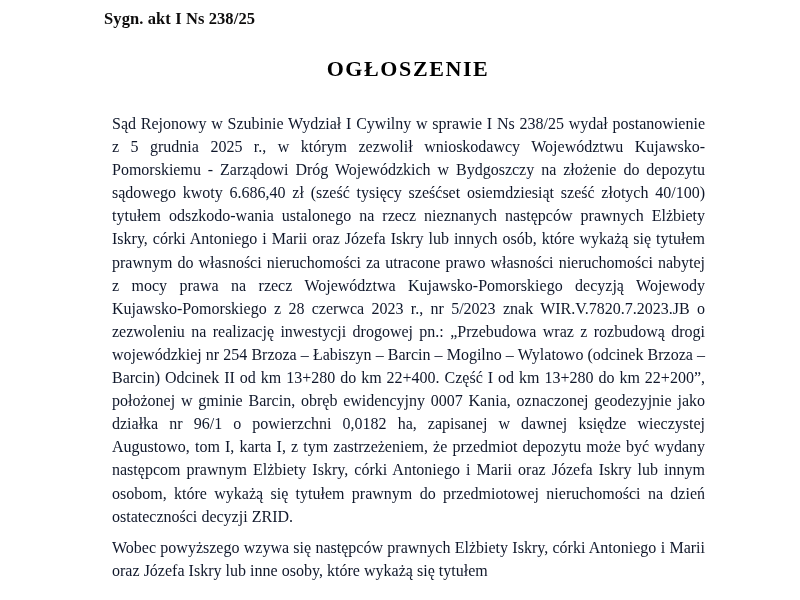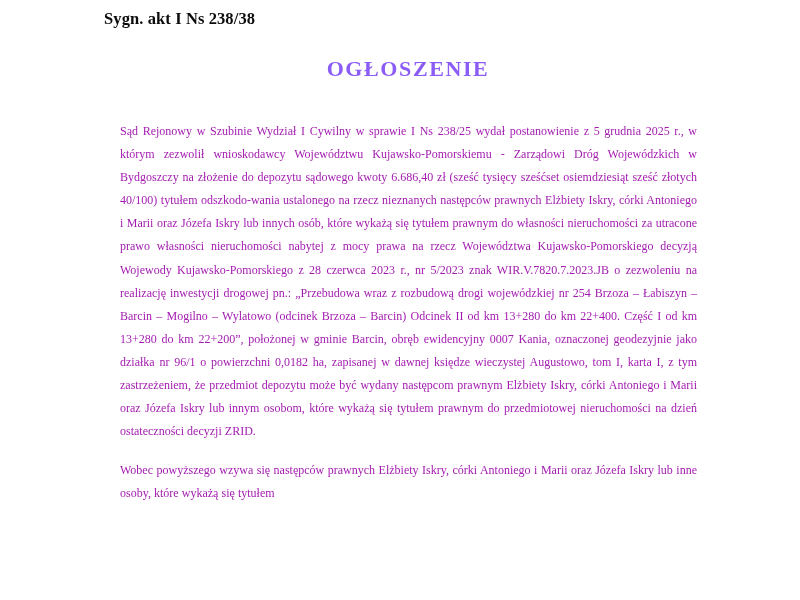--- a/index.html
+++ b/index.html
@@ -42,53 +42,53 @@
   .doc-heading {
     position: absolute;
     left: 104px;
     top: 56px;
     width: 608px;
     text-align: center;
     font-size: 22px;
     font-weight: bold;
     letter-spacing: 1.6px;
     line-height: 26px;
-    color: #8b5cf6;
+    color: #000000;
   }
 
   
   .body-column {
     position: absolute;
     left: 104px;
     top: 104px;
     width: 609px;
   }
 
   .body-paragraph {
-    margin: 16px;
-    font-size: 12px;
+    margin: 8px;
+    font-size: 16px;
     line-height: 23.1px;
     text-align: justify;
     text-justify: inter-word;
-    color: #a21caf;
+    color: #0f172a;
     hyphens: none;
     word-spacing: 0.1px;
   }
 
   .body-paragraph + .body-paragraph {
     margin-top: 0;
     font-family: Liberation Serif, serif;
   }
 </style>
 </head>
 <body>
 
 <div class="page">
 
-  <div class="case-signature">Sygn. akt I Ns 238/38</div>
+  <div class="case-signature">Sygn. akt I Ns 238/25</div>
 
   <div class="doc-heading">OGŁOSZENIE</div>
 
   <div class="body-column">
     <p class="body-paragraph">Sąd Rejonowy w Szubinie Wydział I Cywilny w sprawie I Ns 238/25 wydał postanowienie z 5 grudnia 2025 r., w którym zezwolił wnioskodawcy Województwu Kujawsko-Pomorskiemu - Zarządowi Dróg Wojewódzkich w Bydgoszczy na złożenie do depozytu sądowego kwoty 6.686,40 zł (sześć tysięcy sześćset osiemdziesiąt sześć złotych 40/100) tytułem odszkodo-wania ustalonego na rzecz nieznanych następców prawnych Elżbiety Iskry, córki Antoniego i Marii oraz Józefa Iskry lub innych osób, które wykażą się tytułem prawnym do własności nieruchomości za utracone prawo własności nieruchomości nabytej z mocy prawa na rzecz Województwa Kujawsko-Pomorskiego decyzją Wojewody Kujawsko-Pomorskiego z 28 czerwca 2023 r., nr 5/2023 znak WIR.V.7820.7.2023.JB o zezwoleniu na realizację inwestycji drogowej pn.: „Przebudowa wraz z rozbudową drogi wojewódzkiej nr 254 Brzoza – Łabiszyn – Barcin – Mogilno – Wylatowo (odcinek Brzoza – Barcin) Odcinek II od km 13+280 do km 22+400. Część I od km 13+280 do km 22+200”, położonej w gminie Barcin,  obręb ewidencyjny 0007 Kania, oznaczonej geodezyjnie jako działka nr 96/1 o powierzchni 0,0182 ha, zapisanej w dawnej księdze wieczystej Augustowo, tom I, karta I, z tym zastrzeżeniem, że przedmiot depozytu może być wydany następcom prawnym Elżbiety Iskry, córki Antoniego i Marii oraz Józefa Iskry lub innym osobom, które wykażą się tytułem prawnym do przedmiotowej nieruchomości na dzień ostateczności decyzji ZRID.</p>
     <p class="body-paragraph">Wobec powyższego wzywa się następców prawnych Elżbiety Iskry, córki Antoniego i Marii oraz Józefa Iskry lub inne osoby, które wykażą się tytułem</p>
   </div>
 
 </div>
 

